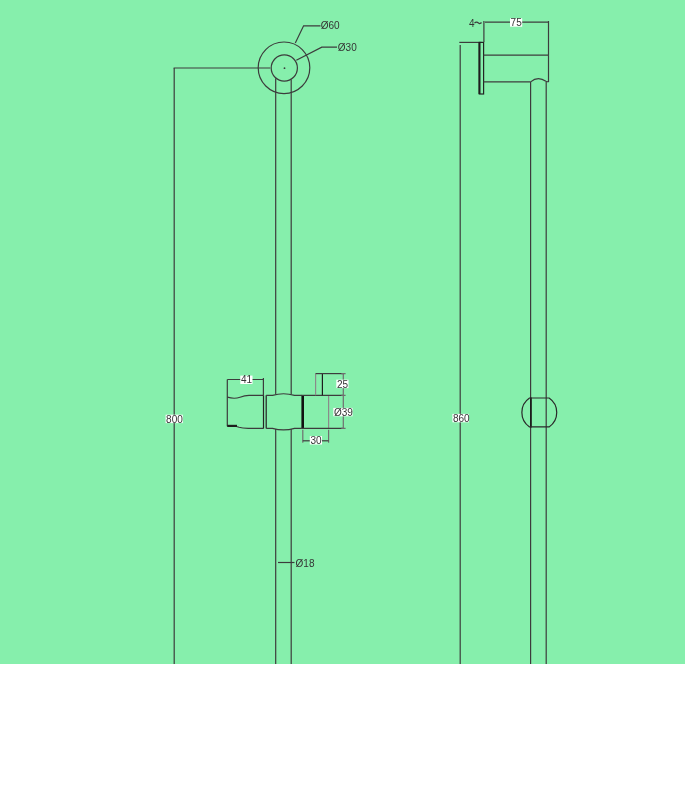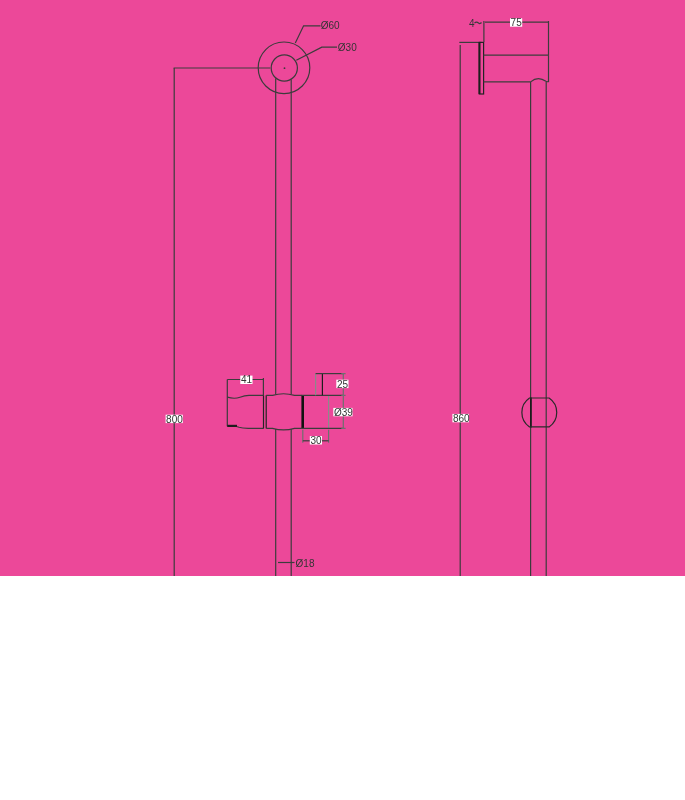--- a/index.html
+++ b/index.html
@@ -1,16 +1,16 @@
 <!DOCTYPE html>
 <html><head>
 <meta charset="utf-8">
 <style>
   html,body{margin:0;padding:0;background:#ffffff;}
-  .page{position:relative;width:685px;height:576px;background:#ec4899;overflow:hidden;}
+  .page{position:relative;width:685px;height:664px;background:#86efac;overflow:hidden;}
   svg text{font-family:"Liberation Sans",sans-serif;fill:#343434;}
 </style>
 </head>
 <body>
 <div class="page">
 
 <svg width="685" height="800" viewBox="0 0 685 800" fill="none" stroke-linecap="butt">
   <g stroke="#3c3c3c" stroke-width="1.2">
 
     <circle cx="284.0" cy="67.8" r="25.8"></circle>

